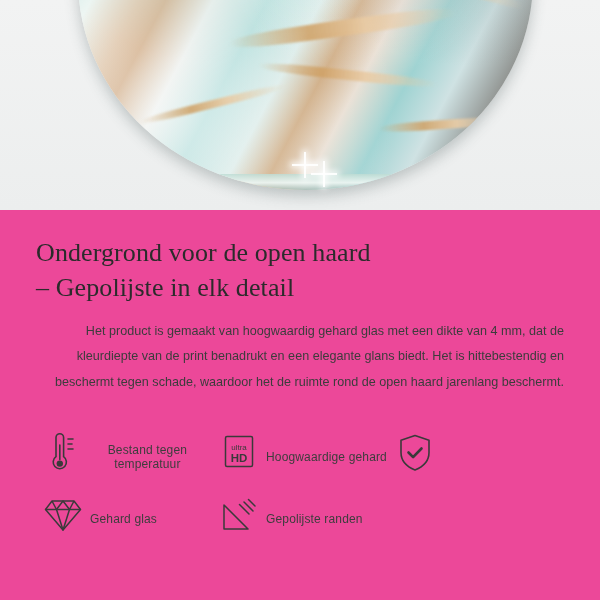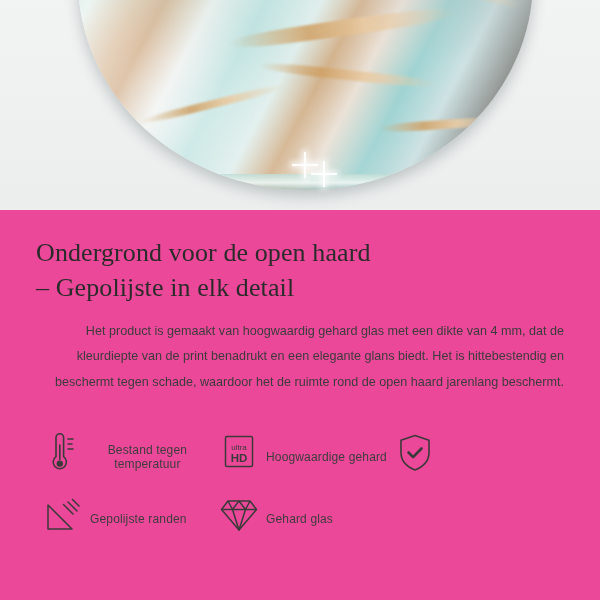--- a/index.html
+++ b/index.html
@@ -219,36 +219,36 @@
         <div class="feature-icon">
           <svg width="40" height="44" viewBox="0 0 40 44" fill="none">
             <path d="M20 4.5 34 9.2v12.4c0 8.4-5.7 14.2-14 17.4-8.3-3.2-14-9-14-17.4V9.2z" stroke="#3a3a3a" stroke-width="1.6" stroke-linejoin="round"></path>
             <path d="M13.5 21.5l4.6 4.6 8.4-8.6" stroke="#3a3a3a" stroke-width="2.6" stroke-linecap="round" stroke-linejoin="round"></path>
           </svg>
         </div>
       </div>
 
       <div class="feature">
         <div class="feature-icon">
-          <svg width="42" height="42" viewBox="0 0 42 42" fill="none" stroke="#3a3a3a" stroke-width="1.5" stroke-linecap="round" stroke-linejoin="round">
-            <path d="M6 35V11L30 35z"></path>
-            <path d="M26 8l9 9M30.5 5.5l6.5 6.5M21.5 10.5l9.5 9.5"></path>
-          </svg>
-        </div>
-        <div class="feature-label">Gepolijste randen</div>
-      </div>
-
-      <div class="feature">
-        <div class="feature-icon">
           <svg width="44" height="40" viewBox="0 0 44 40" fill="none" stroke="#3a3a3a" stroke-width="1.5" stroke-linejoin="round">
             <path d="M22 35 4.5 14.5 11 6h22l6.5 8.5z"></path>
             <path d="M4.5 14.5h35"></path>
             <path d="M11 6l4.5 8.5L22 35l6.5-20.5L33 6"></path>
             <path d="M15.5 14.5 22 6l6.5 8.5"></path>
           </svg>
         </div>
         <div class="feature-label">Gehard glas</div>
       </div>
 
+      <div class="feature">
+        <div class="feature-icon">
+          <svg width="42" height="42" viewBox="0 0 42 42" fill="none" stroke="#3a3a3a" stroke-width="1.5" stroke-linecap="round" stroke-linejoin="round">
+            <path d="M6 35V11L30 35z"></path>
+            <path d="M26 8l9 9M30.5 5.5l6.5 6.5M21.5 10.5l9.5 9.5"></path>
+          </svg>
+        </div>
+        <div class="feature-label">Gepolijste randen</div>
+      </div>
+
 
     </div>
   </div>
 </div>
 
 </body></html>

